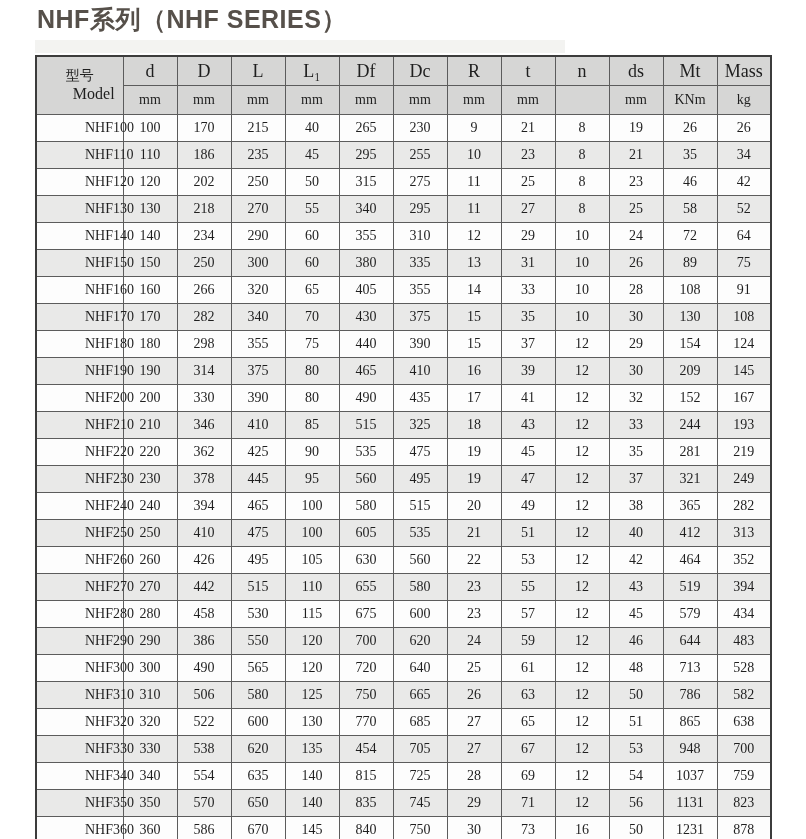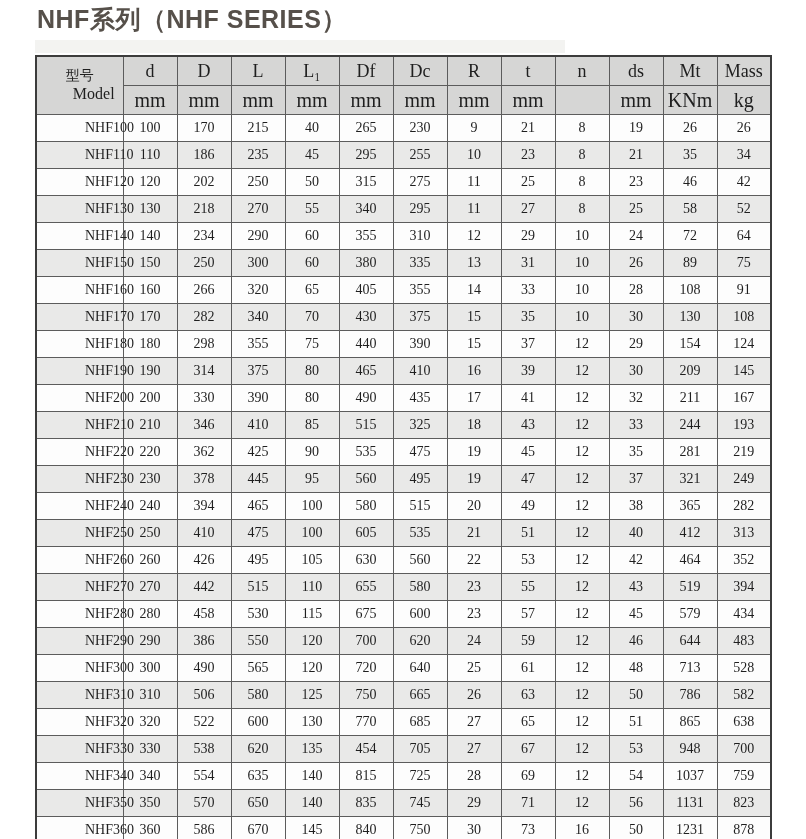--- a/index.html
+++ b/index.html
@@ -53,21 +53,21 @@
     text-align: center;
     vertical-align: middle;
     padding: 0;
     color: #1f1f1f;
   }
   .spec-table thead th {
     background: #d6d6d5;
     font-weight: normal;
   }
   .spec-table thead tr.label-row th { height: 28px; font-size: 18px; }
-  .spec-table thead tr.unit-row  th { height: 28px; font-size: 20px; margin-top: 27px; }
+  .spec-table thead tr.unit-row  th { height: 28px; font-size: 14px; margin-top: 27px; }
   .spec-table thead th.model-header { font-size: 16px; line-height: 1.25; }
   .spec-table thead th.model-header .zh { font-size: 14px; font-family: "DejaVu Sans", sans-serif; }
   .spec-table thead th.model-header .en { font-size: 16px; padding-left: 28px; }
   .spec-table tbody td {
     height: 26px;
     font-size: 14px;
     background: #fdfdfd;
   }
   .spec-table tbody tr:nth-child(even) td {
     background: #e9e9e8;
@@ -287,21 +287,21 @@
           <td class="value-cell">200</td>
           <td class="value-cell">330</td>
           <td class="value-cell">390</td>
           <td class="value-cell">80</td>
           <td class="value-cell">490</td>
           <td class="value-cell">435</td>
           <td class="value-cell">17</td>
           <td class="value-cell">41</td>
           <td class="value-cell">12</td>
           <td class="value-cell">32</td>
-          <td class="value-cell">211</td>
+          <td class="value-cell">152</td>
           <td class="value-cell">167</td>
         </tr>
         <tr>
           <td class="model-cell">NHF210</td>
           <td class="value-cell">210</td>
           <td class="value-cell">346</td>
           <td class="value-cell">410</td>
           <td class="value-cell">85</td>
           <td class="value-cell">515</td>
           <td class="value-cell">325</td>

